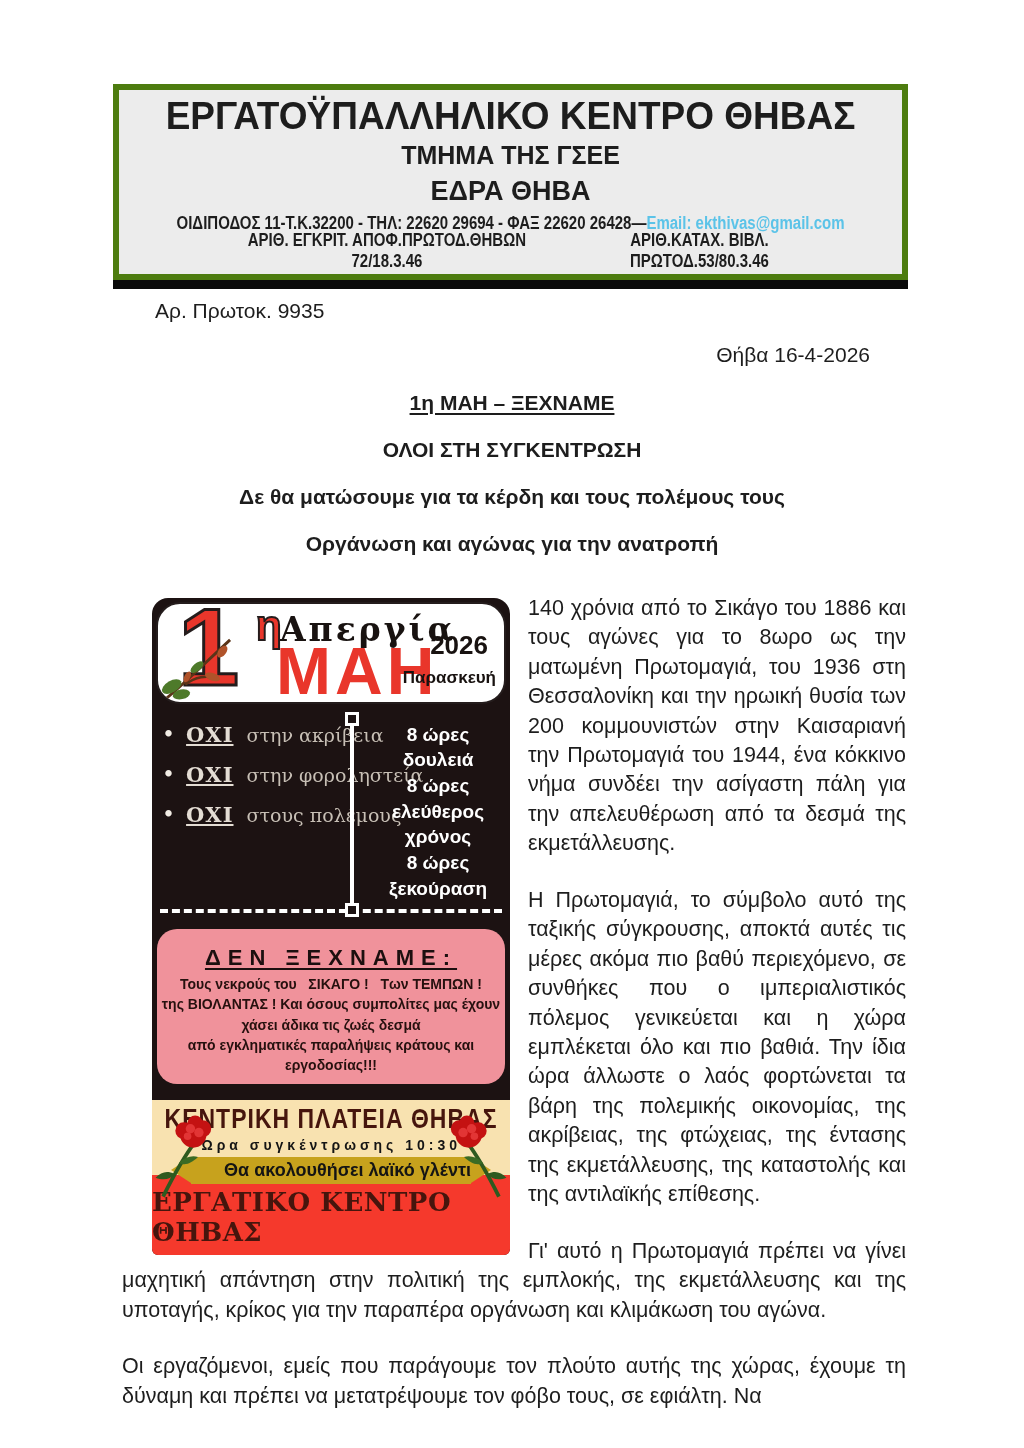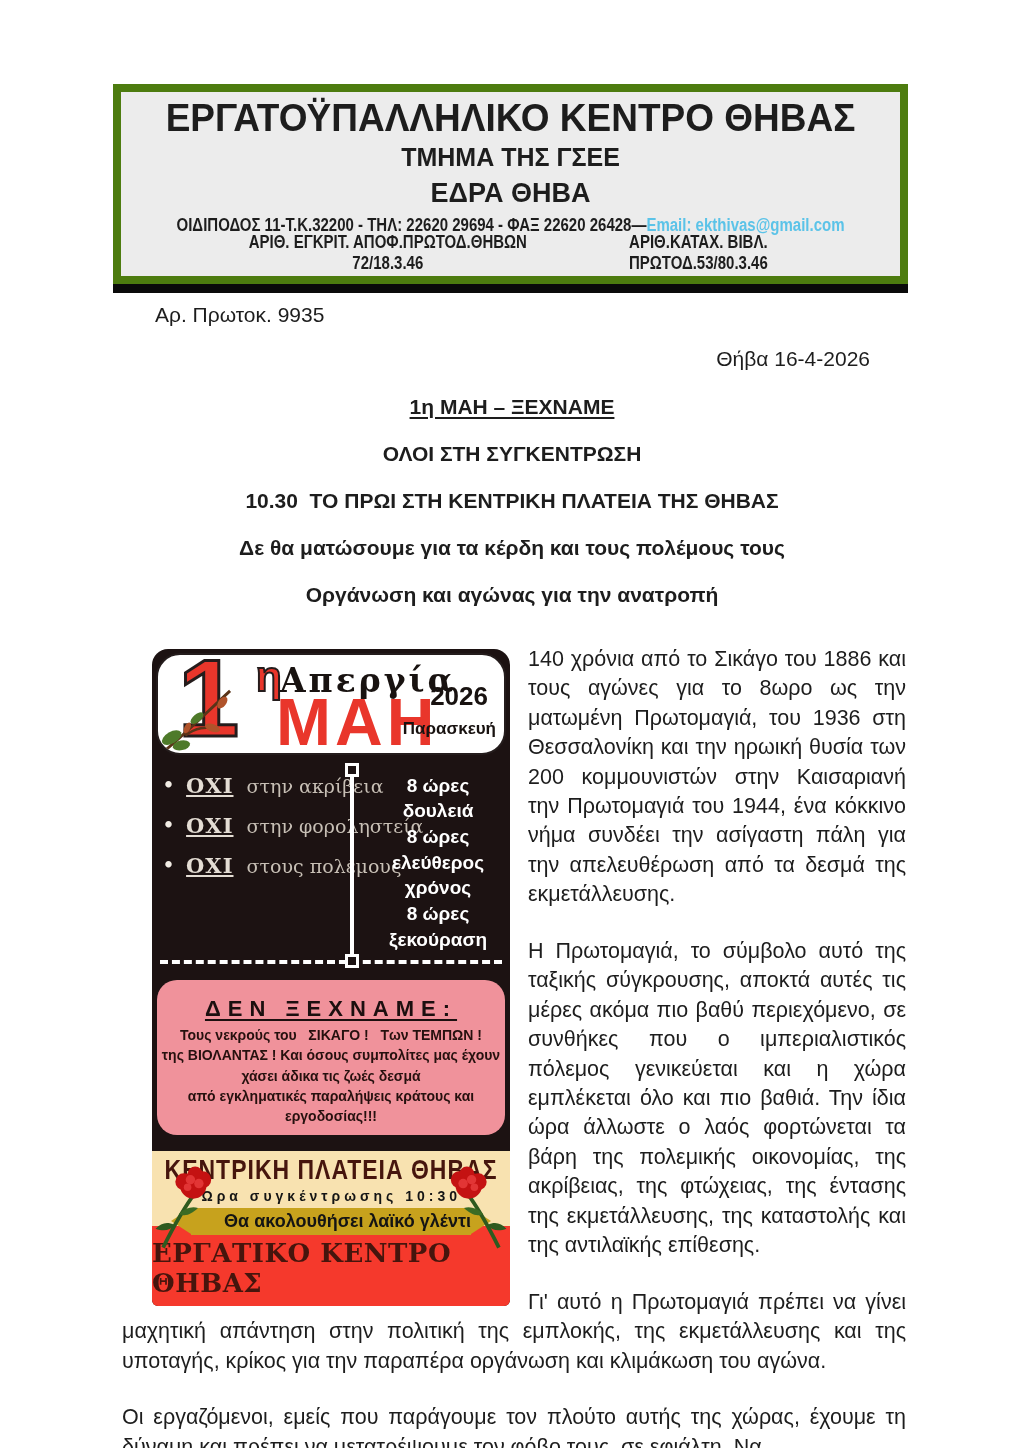--- a/index.html
+++ b/index.html
@@ -1,21 +1,21 @@
 <!DOCTYPE html>
 <html lang="el"><head>
 <meta charset="utf-8">
 <style>
   * { box-sizing: border-box; margin: 0; padding: 0; }
   html,body { background:#ffffff; }
   body { font-family: "Liberation Sans", sans-serif; color:#1d1d1d; }
   .page { position:relative; width:1024px; height:1448px; background:#fff; overflow:hidden; }
 
   
-  .letterhead { margin:84px 0 0 113px; width:795px; border:8px solid #4d7c0f;
+  .letterhead { margin:84px 0 0 113px; width:795px; border:6px solid #4d7c0f;
                 background:#ececec; text-align:center; padding:6px 4px 5px; }
   .org-title { font-size:37px; font-weight:bold; letter-spacing:0; line-height:1.1; transform:scaleY(1.05); }
   .org-sub1  { font-size:25px; font-weight:bold; margin-top:4px; }
   .org-sub2  { font-size:27px; font-weight:bold; margin-top:6px; }
   .org-address { margin-top:7px; font-size:15px; font-weight:bold; white-space:nowrap; }
   .org-address .inner { display:inline-block; transform:scaleY(1.25); }
   .org-email { color:#5bc3e8; }
   .org-reg { display:flex; justify-content:space-between; padding:2px 60px 2px 90px;
              font-size:15px; font-weight:bold; }
   .org-reg span { display:inline-block; transform:scaleY(1.2); }
@@ -111,21 +111,20 @@
     </div>
   </header>
   <div class="black-bar"></div>
 
   <div class="protocol">Αρ. Πρωτοκ. 9935</div>
   <div class="dateline">Θήβα 16-4-2026</div>
 
   <div class="headings">
     <div class="heading underlined">1η ΜΑΗ – ΞΕΧΝΑΜΕ</div>
     <div class="heading">ΟΛΟΙ ΣΤΗ ΣΥΓΚΕΝΤΡΩΣΗ</div>
-    <div class="heading">10.30  ΤΟ ΠΡΩΙ ΣΤΗ ΚΕΝΤΡΙΚΗ ΠΛΑΤΕΙΑ ΤΗΣ ΘΗΒΑΣ</div>
     <div class="heading">Δε θα ματώσουμε για τα κέρδη και τους πολέμους τους</div>
     <div class="heading">Οργάνωση και αγώνας για την ανατροπή</div>
   </div>
 
   <section class="content">
 
     <div class="poster">
 
       <div class="poster-head">
         <svg class="plant-svg" viewBox="0 0 80 72" aria-hidden="true">

